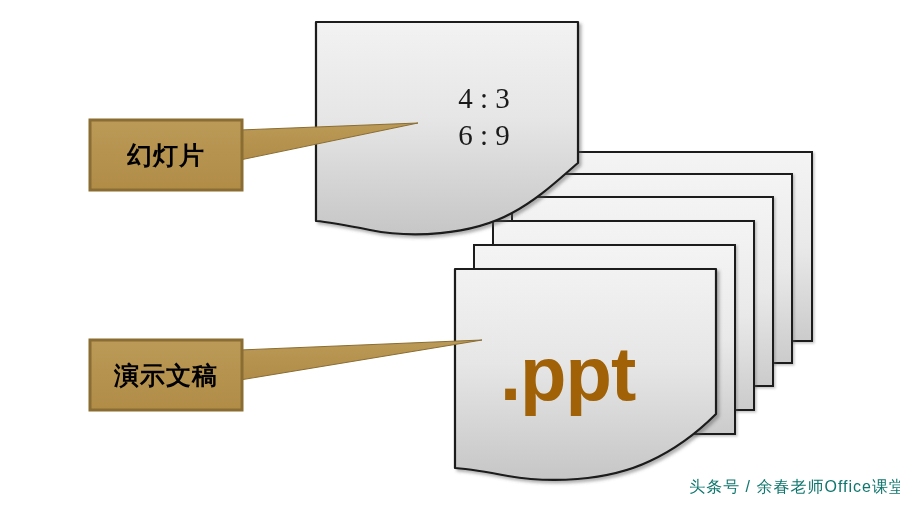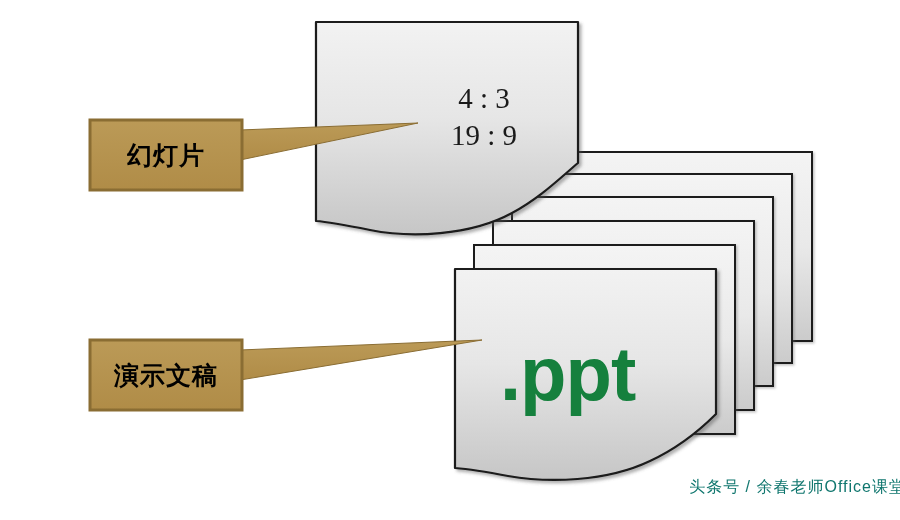--- a/index.html
+++ b/index.html
@@ -51,21 +51,21 @@
   #ratio-block { left: 404px; top: 80px; width: 160px; }
 
   #ppt-label {
     position: absolute;
     left: 500px;
     top: 330px;
     width: 260px;
     font-family: "Liberation Sans", "DejaVu Sans", sans-serif;
     font-weight: bold;
     font-size: 76px;
-    color: #15803d;
+    color: #a16207;
     letter-spacing: -1px;
     white-space: nowrap;
   }
   #watermark {
     position: absolute;
     right: 18px;
     bottom: 6px;
     font-family: "Liberation Sans", "DejaVu Sans", sans-serif;
     font-size: 16px;
     color: #0f766e;
@@ -138,21 +138,21 @@
       <path d="M 240,350
                L 482,340
                L 240,380
                Z" fill="url(#calloutGrad)" stroke="#8a6d33" stroke-width="1" stroke-linejoin="round"></path>
       <rect x="90" y="340" width="152" height="70" fill="url(#calloutGrad)" stroke="#8a6d33" stroke-width="3"></rect>
     </g>
   </svg>
 
   <div class="ratio-text" id="ratio-block">
     <div>4 : 3</div>
-    <div>19 : 9</div>
+    <div>6 : 9</div>
   </div>
 
   <div id="ppt-label">.ppt</div>
 
   <div class="callout-text" id="callout-slide-text">幻灯片</div>
 
   <div class="callout-text" id="callout-doc-text">演示文稿</div>
 
   <div id="watermark">头条号 / 余春老师Office课堂</div>
 

